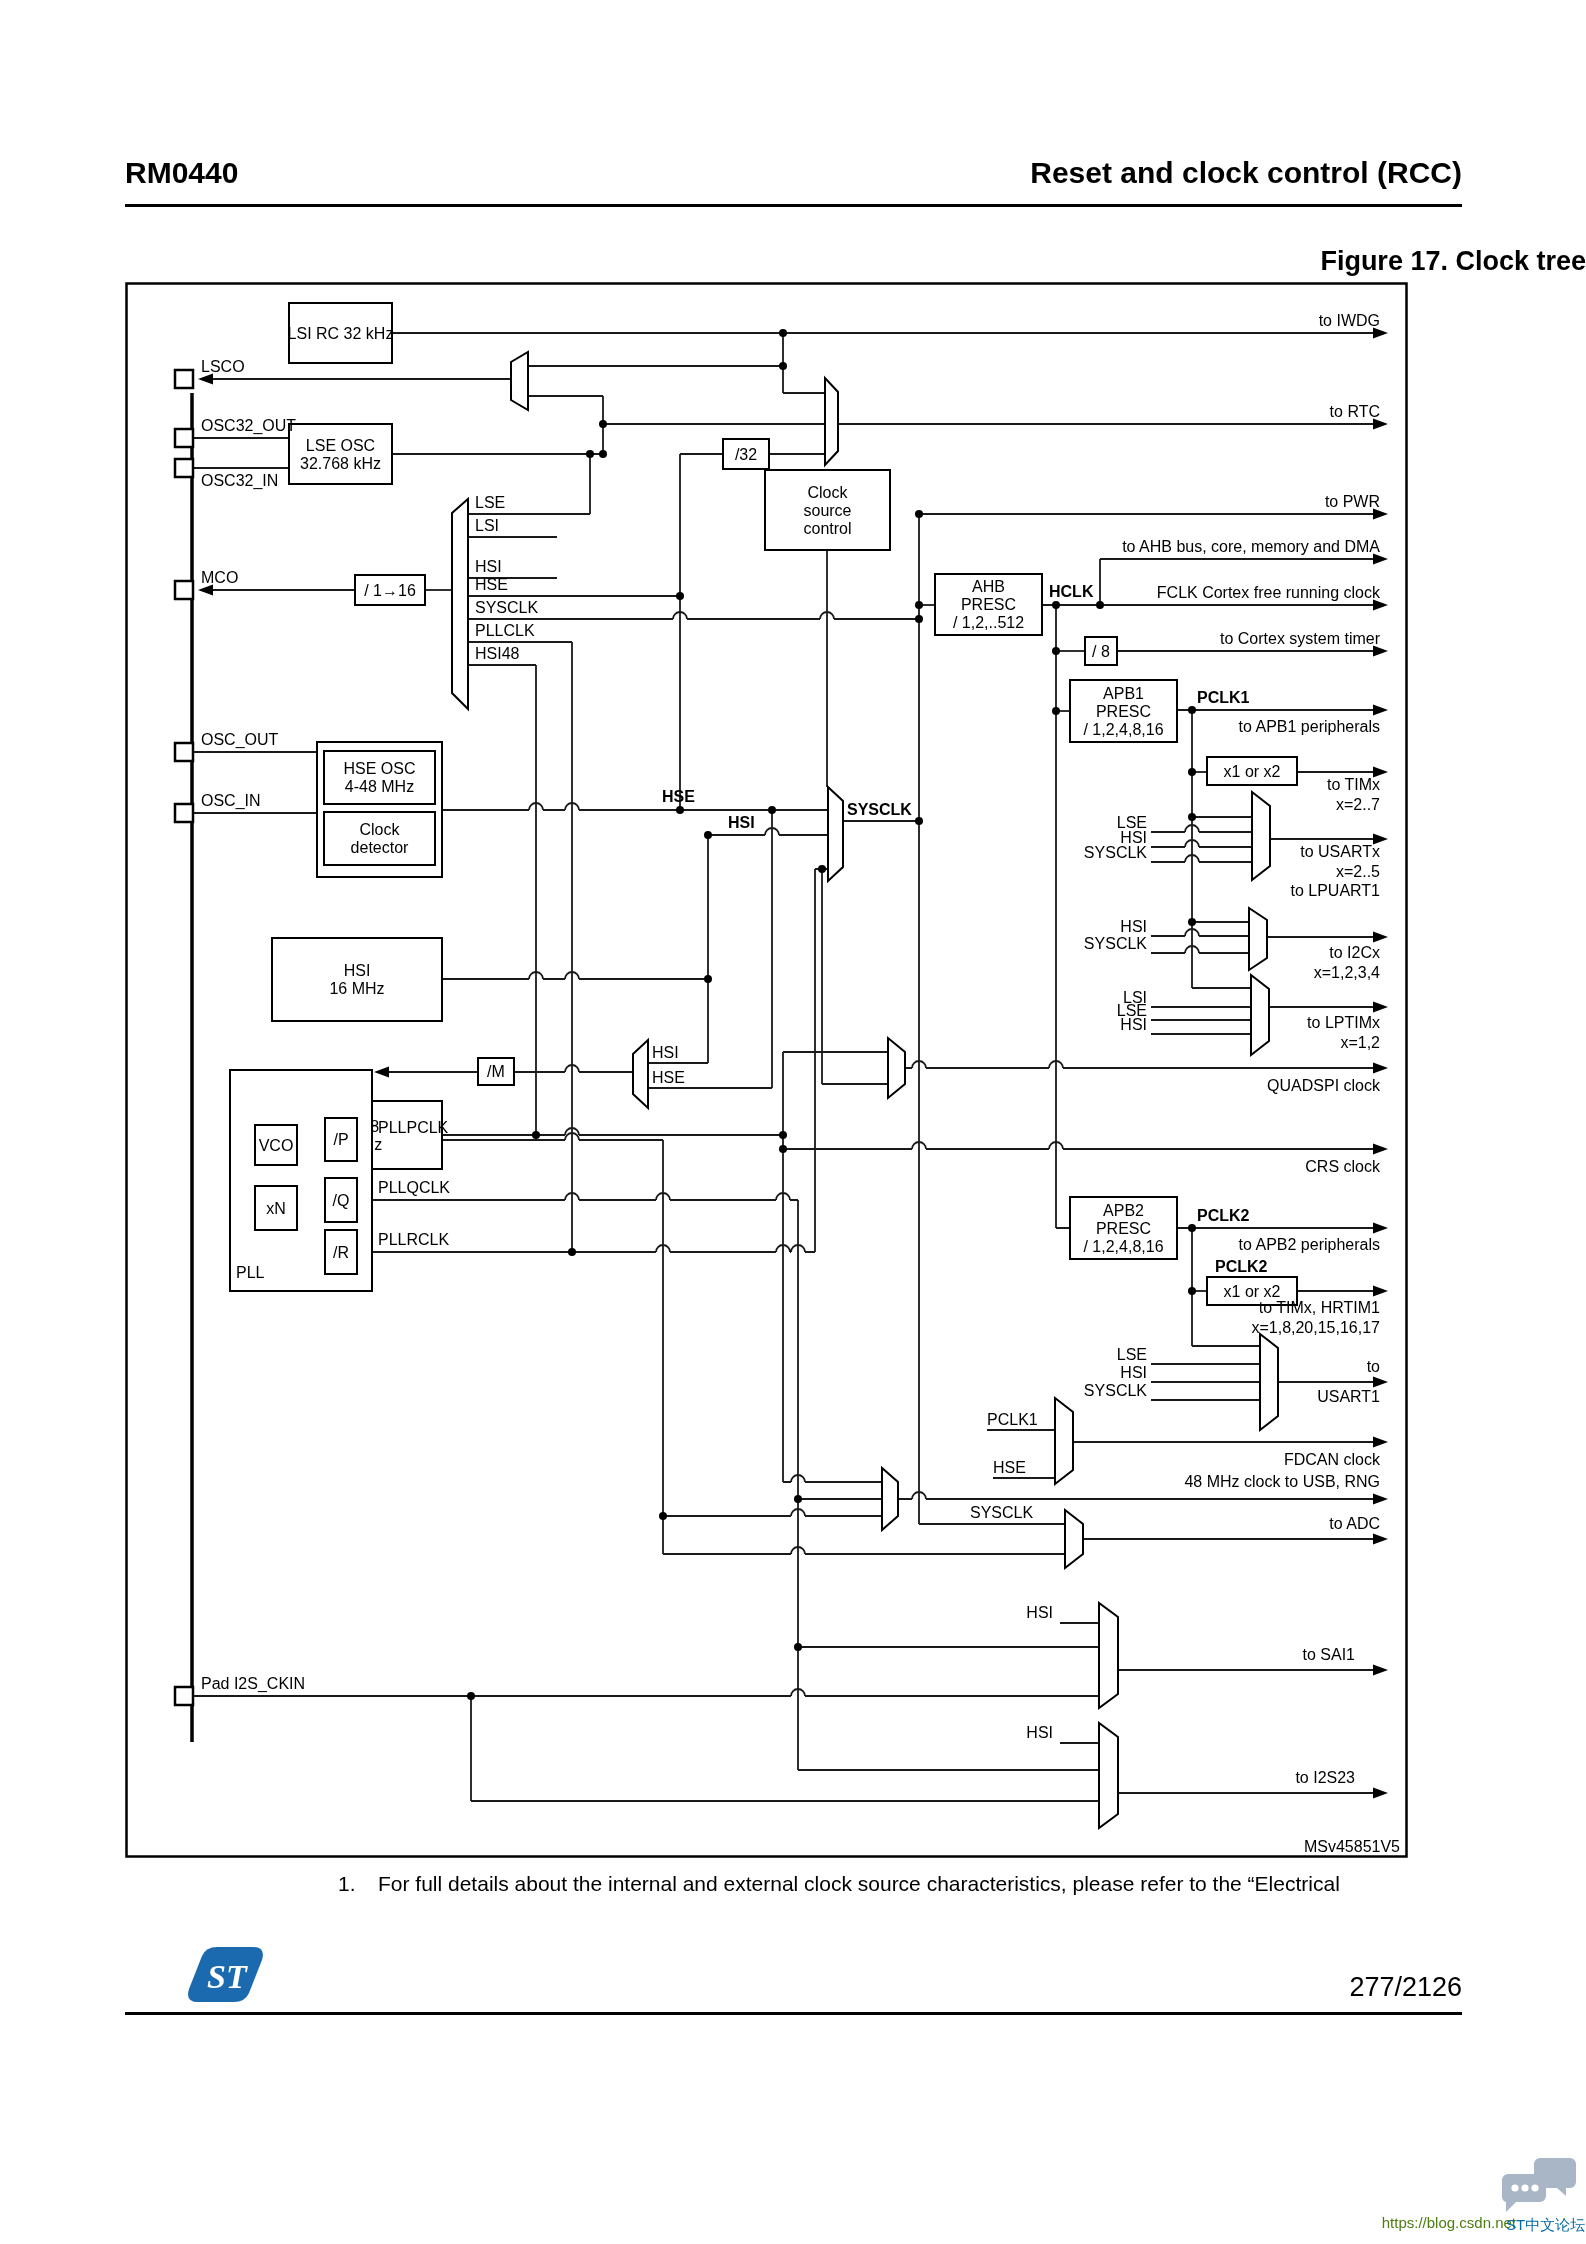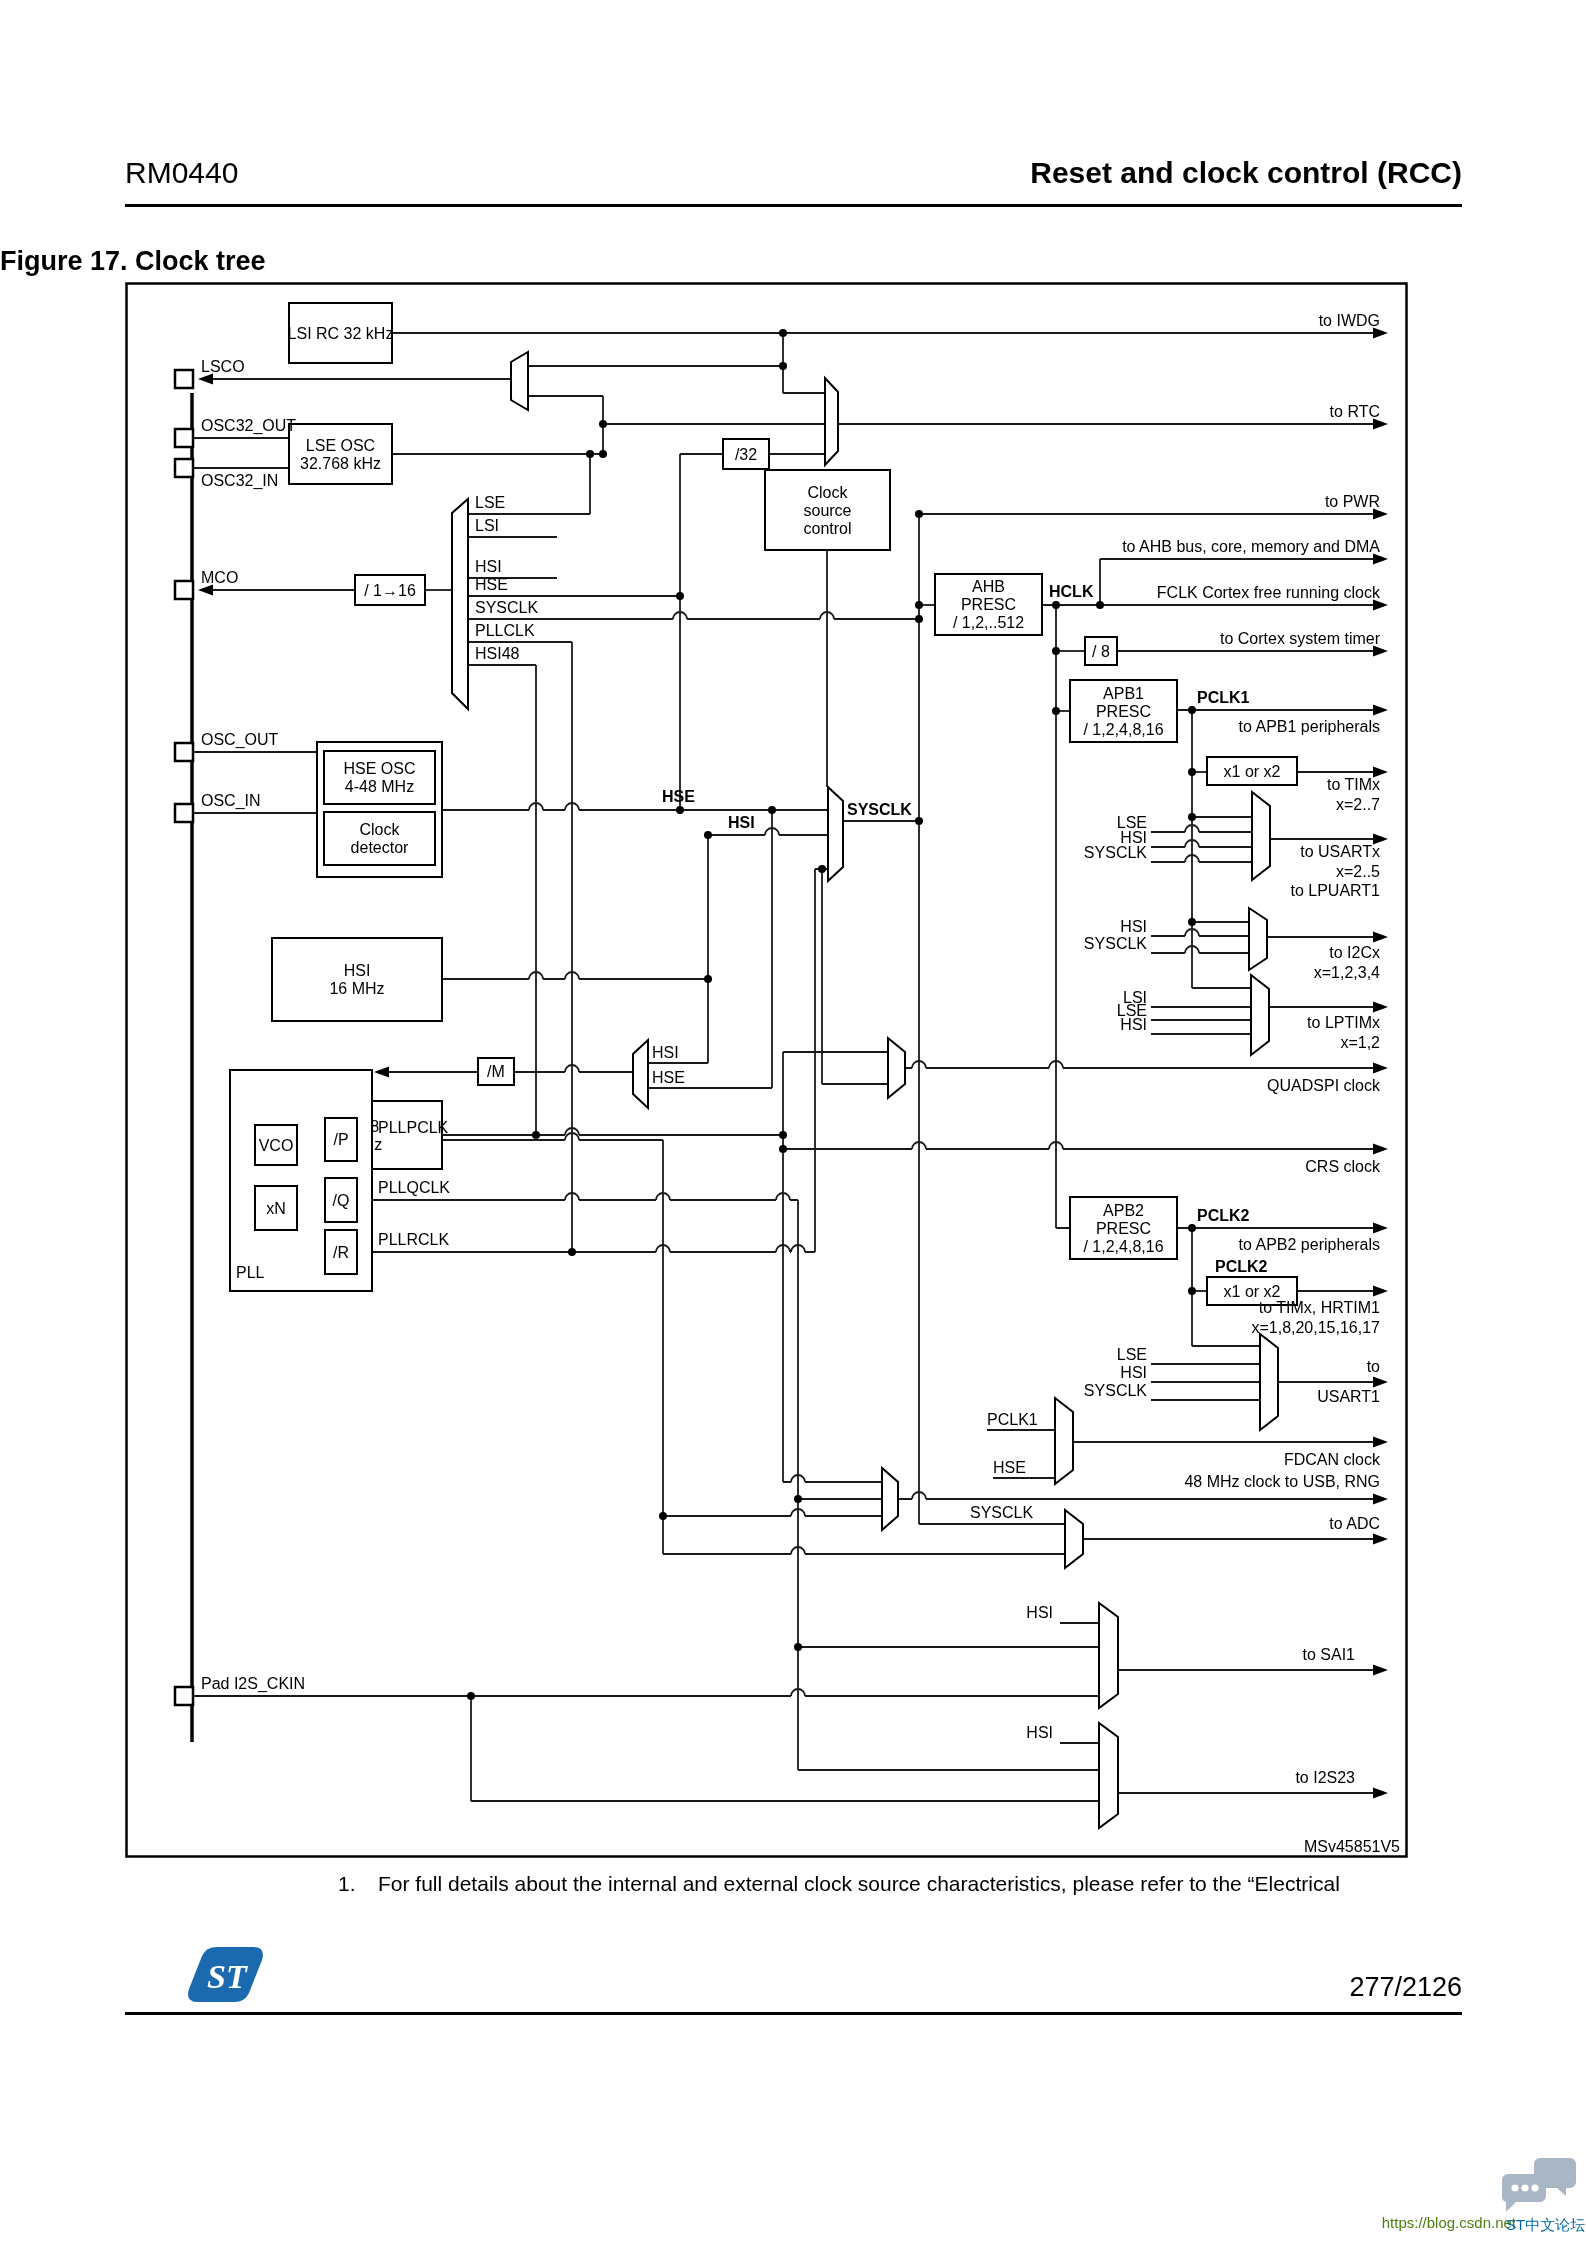--- a/index.html
+++ b/index.html
@@ -1,23 +1,23 @@
 <!DOCTYPE html>
 <html><head>
 <meta charset="utf-8">
 <style>
   html,body{margin:0;padding:0;background:#e8e8e8;}
   #page{position:relative;width:1586px;height:2244px;background:#ffffff;margin:0 auto;
         font-family:"Liberation Sans", sans-serif;color:#000;overflow:hidden;}
-  .hdr-left{position:absolute;left:125px;top:156px;font-size:30px;font-weight:normal;}
+  .hdr-left{position:absolute;left:125px;top:156px;font-size:30px;font-weight:bold;}
   .hdr-right{position:absolute;right:124px;top:156px;font-size:30px;font-weight:bold;}
   .rule{position:absolute;left:125px;width:1337px;height:3px;background:#000;}
   #rule-top{top:204px;}
   #rule-bottom{top:2012px;}
-  .fig-title{position:absolute;left:0;top:246px;width:100%;text-align:left;font-size:27px;font-weight:bold;}
+  .fig-title{position:absolute;left:0;top:246px;width:100%;text-align:right;font-size:27px;font-weight:bold;}
   #diagram{position:absolute;left:125px;top:282px;}
   .footnote{position:absolute;top:1872px;font-size:21px;}
   #fn-num{left:338px;}
   #fn-text{left:378px;width:1030px;}
   .footer-center{position:absolute;left:0;top:1972px;width:100%;text-align:center;font-size:25px;}
   .footer-page{position:absolute;right:124px;top:1972px;font-size:27px;}
   #st-logo{position:absolute;left:183px;top:1944px;}
   #wm-icon{position:absolute;left:1498px;top:2150px;}
   .wm-url{position:absolute;left:1320px;top:2214px;width:196px;text-align:right;
           font-size:15px;color:#4d7c0f;white-space:nowrap;}

